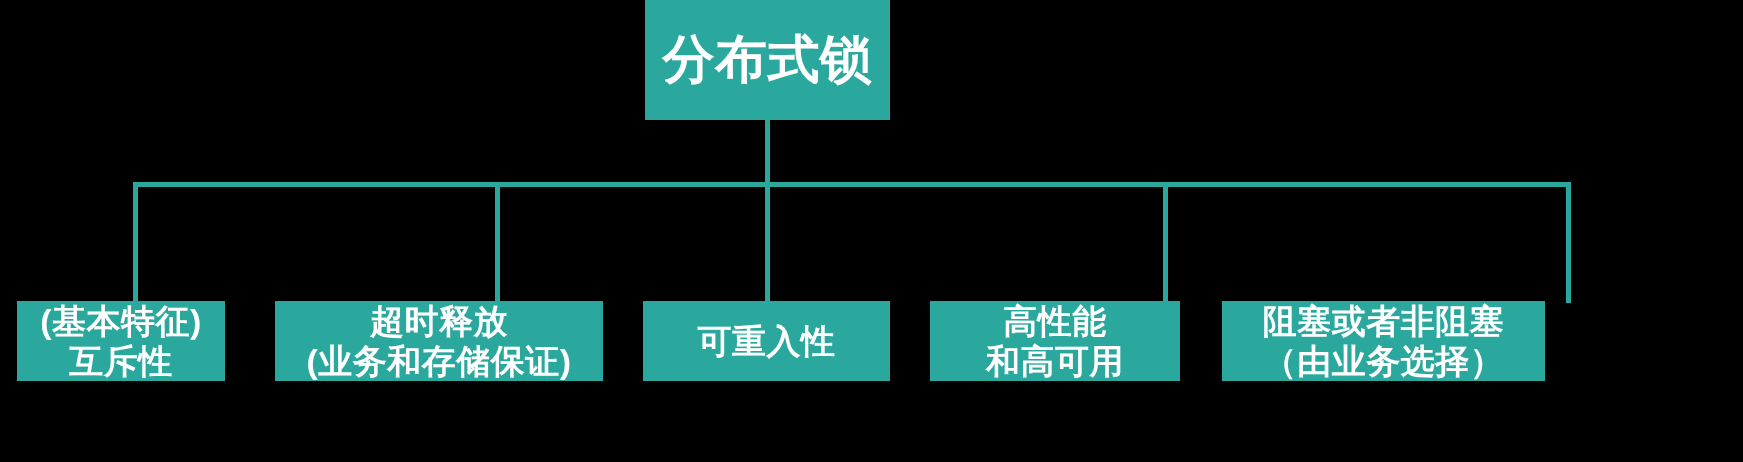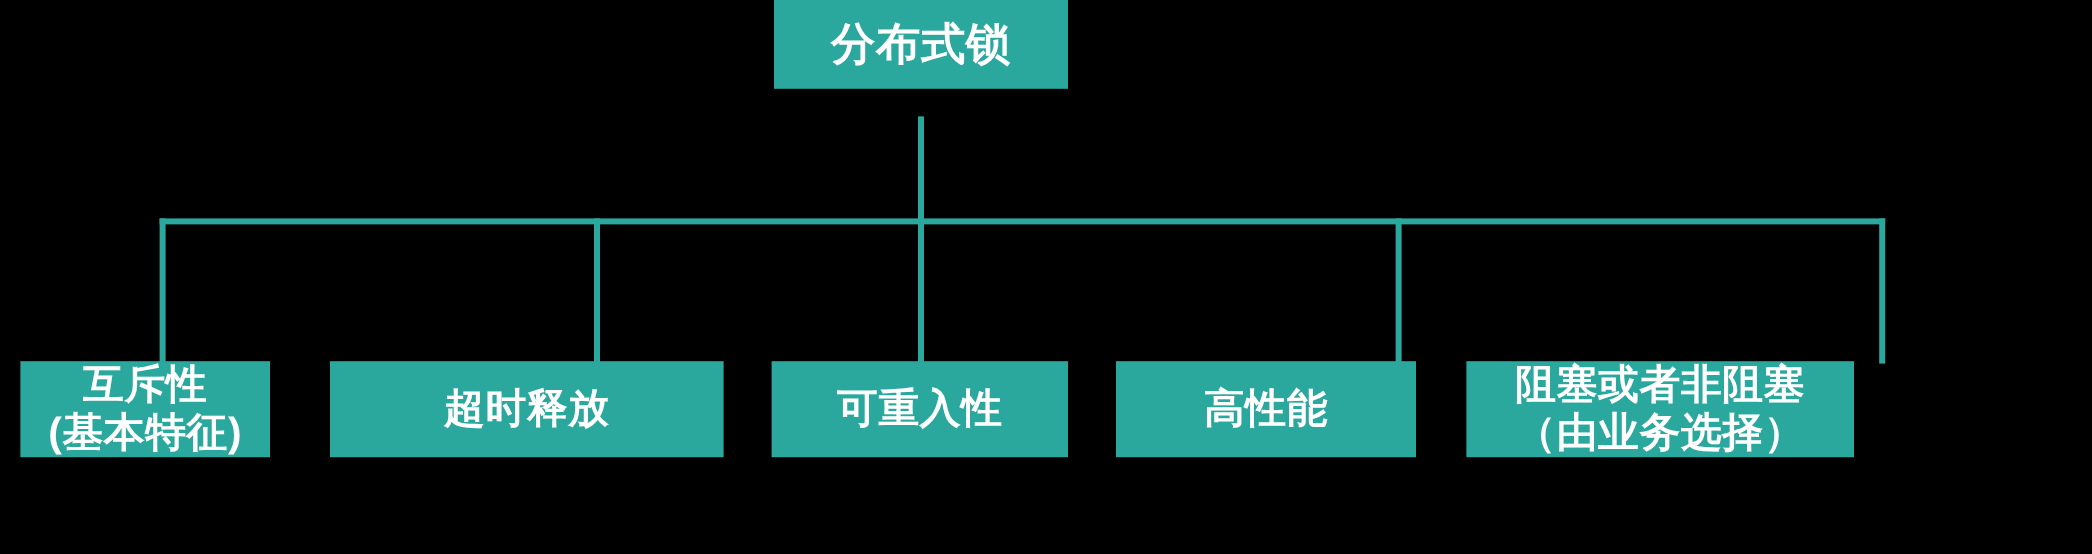--- a/index.html
+++ b/index.html
@@ -34,22 +34,22 @@
   .node .line {
     display: block;
     white-space: nowrap;
   }
 
   
   #node-root {
     left: 645px;
     top: 0px;
     width: 245px;
-    height: 74px;
-    font-size: 37px;
+    height: 120px;
+    font-size: 52px;
   }
 
   
   .child {
     font-size: 34px;
   }
   #node-child-0 { left: 17px;   top: 301px; width: 208px; height: 80px; }
   #node-child-1 { left: 275px;  top: 301px; width: 328px; height: 80px; }
   #node-child-2 { left: 643px;  top: 301px; width: 247px; height: 80px; text-align: right; }
   #node-child-3 { left: 930px;  top: 301px; width: 250px; height: 80px; }
@@ -87,34 +87,36 @@
 
   <div class="conn conn-v" id="conn-root-stem"></div>
   <div class="conn conn-h" id="conn-bus"></div>
   <div class="conn conn-v" id="conn-drop-0"></div>
   <div class="conn conn-v" id="conn-drop-1"></div>
   <div class="conn conn-v" id="conn-drop-2"></div>
   <div class="conn conn-v" id="conn-drop-3"></div>
   <div class="conn conn-v" id="conn-drop-4"></div>
 
   <div class="node child" id="node-child-0">
+    <span class="line">(基本特征)</span>
     <span class="line">互斥性</span>
-    <span class="line">(基本特征)</span>
   </div>
 
   <div class="node child" id="node-child-1">
     <span class="line">超时释放</span>
+    <span class="line">(业务和存储保证)</span>
   </div>
 
   <div class="node child" id="node-child-2">
     <span class="line">可重入性</span>
   </div>
 
   <div class="node child" id="node-child-3">
     <span class="line">高性能</span>
+    <span class="line">和高可用</span>
   </div>
 
   <div class="node child" id="node-child-4">
     <span class="line">阻塞或者非阻塞</span>
     <span class="line">（由业务选择）</span>
   </div>
 
 </div>
 
 </body></html>

